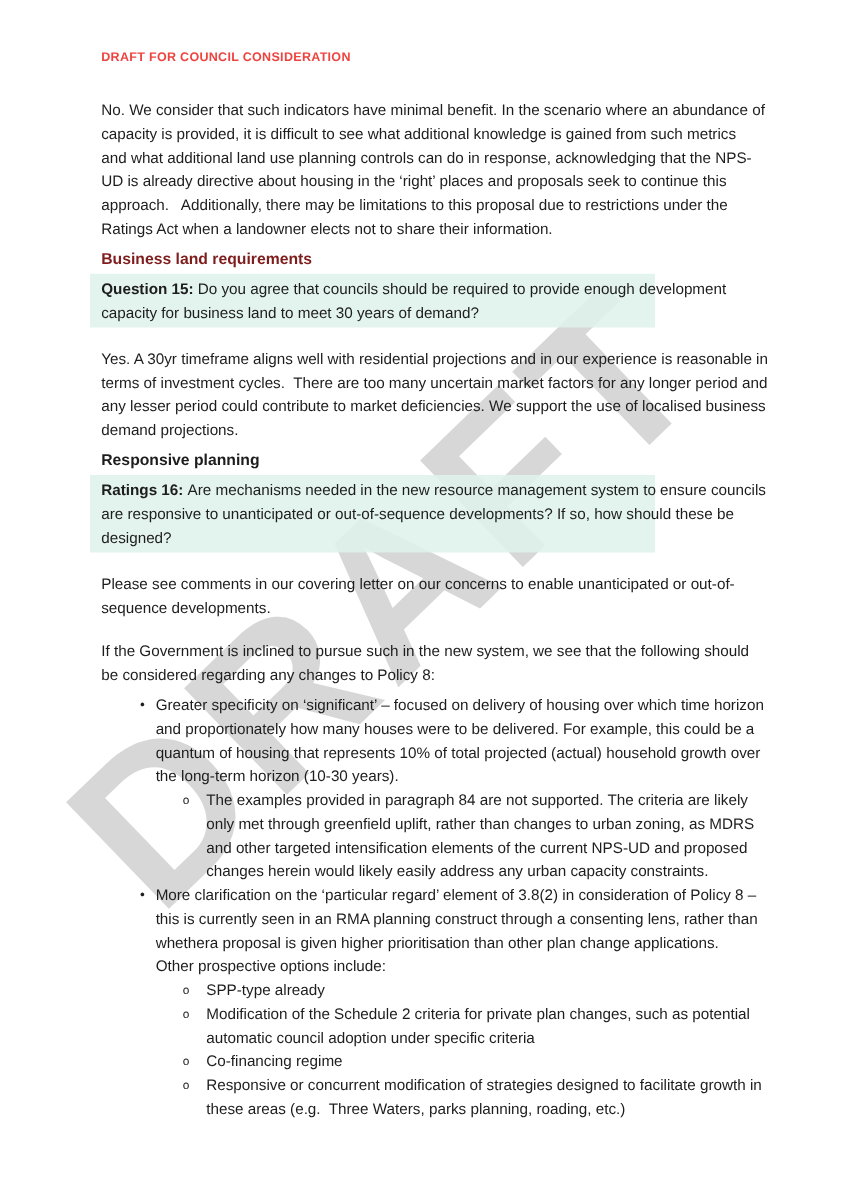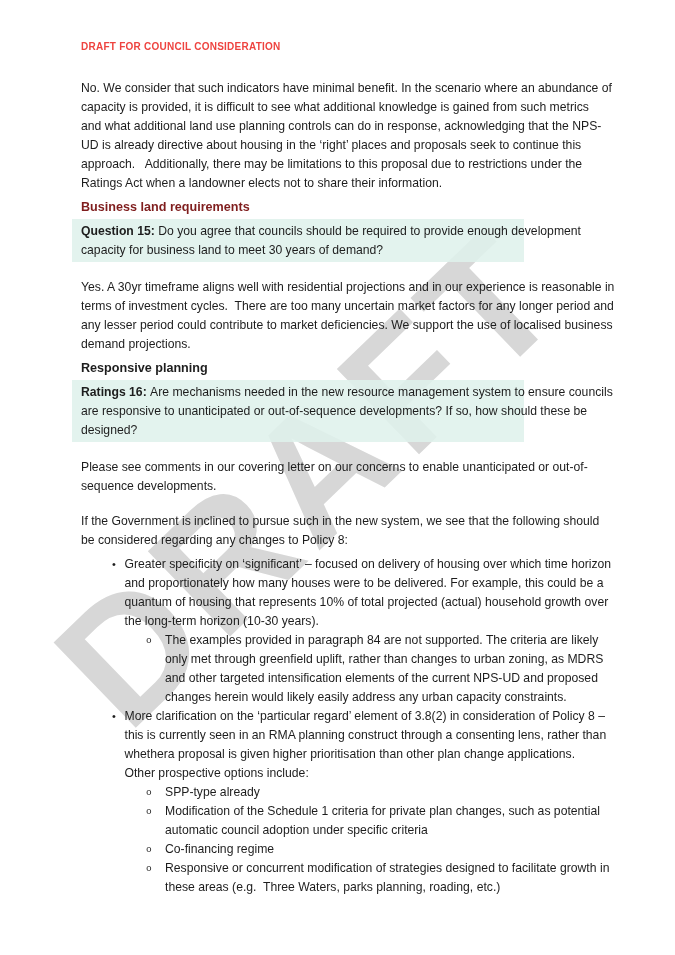--- a/index.html
+++ b/index.html
@@ -105,21 +105,21 @@
 Other prospective options include:</span>
       </div>
 
       <div class="brow l2">
         <span class="marker">o</span>
         <span class="btext">SPP-type already</span>
       </div>
 
       <div class="brow l2">
         <span class="marker">o</span>
-        <span class="btext">Modification of the Schedule 1 criteria for private plan changes, such as potential
+        <span class="btext">Modification of the Schedule 2 criteria for private plan changes, such as potential
 automatic council adoption under specific criteria</span>
       </div>
 
       <div class="brow l2">
         <span class="marker">o</span>
         <span class="btext">Co-financing regime</span>
       </div>
 
       <div class="brow l2">
         <span class="marker">o</span>

